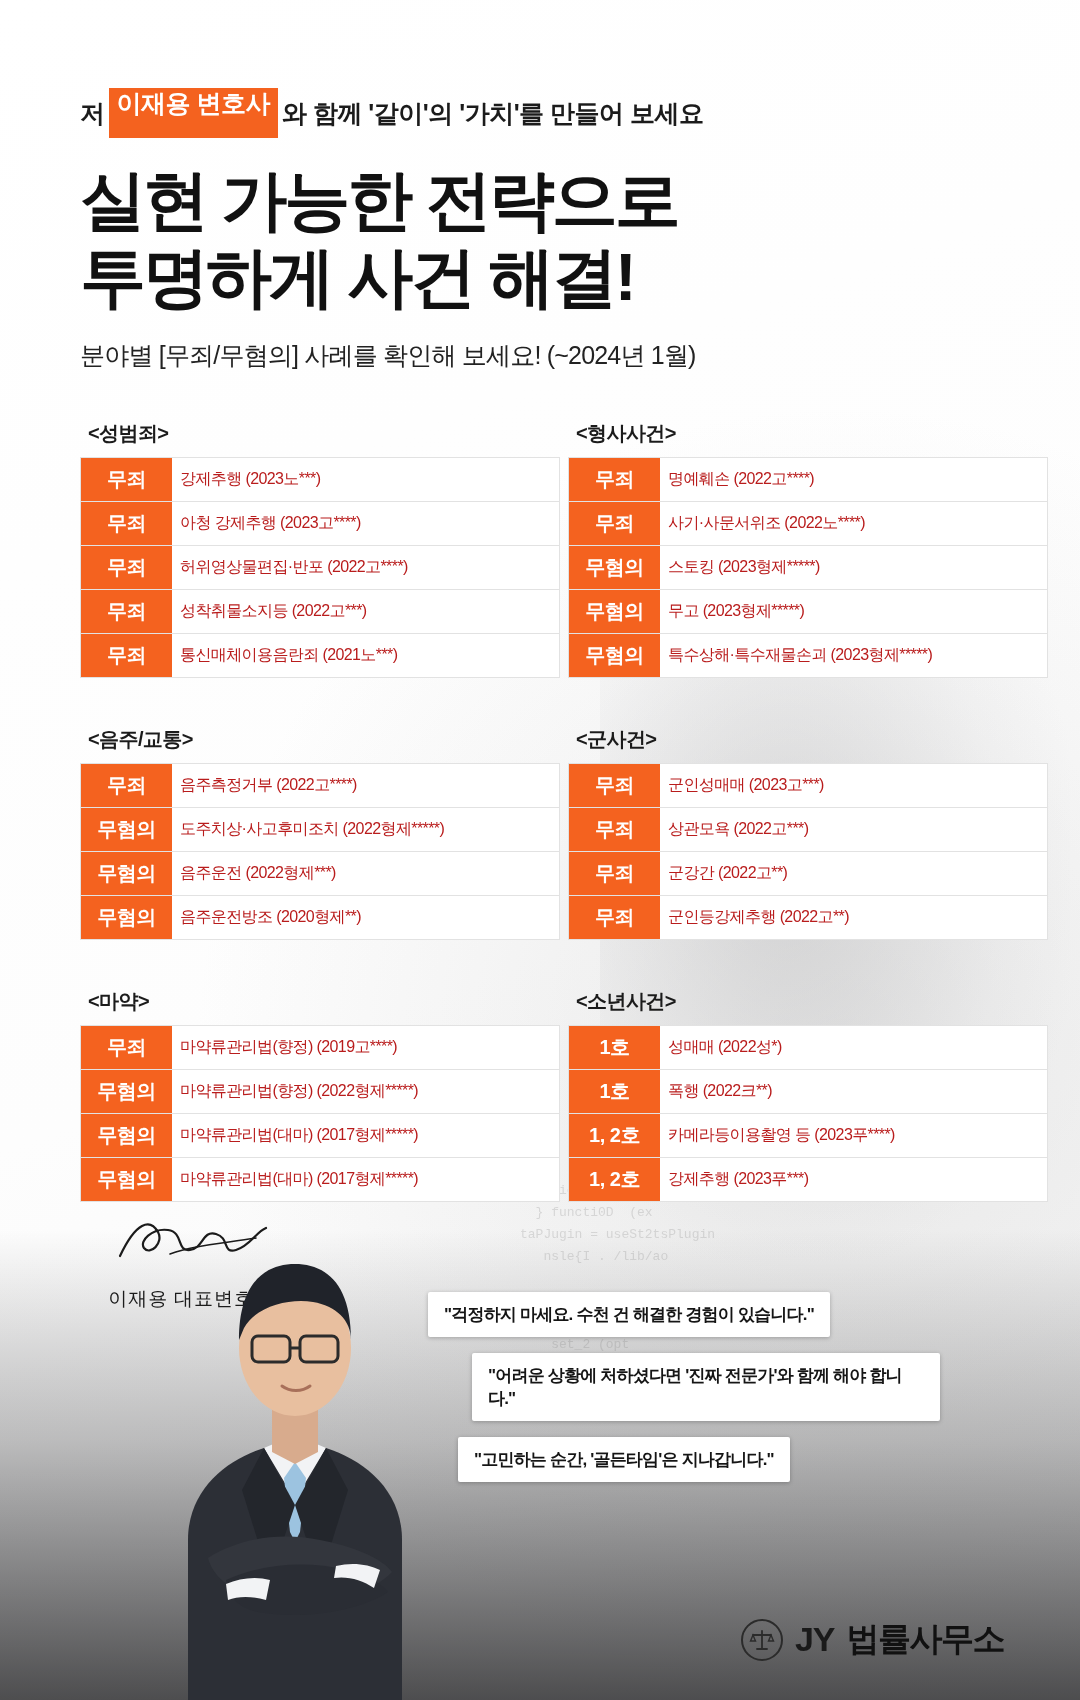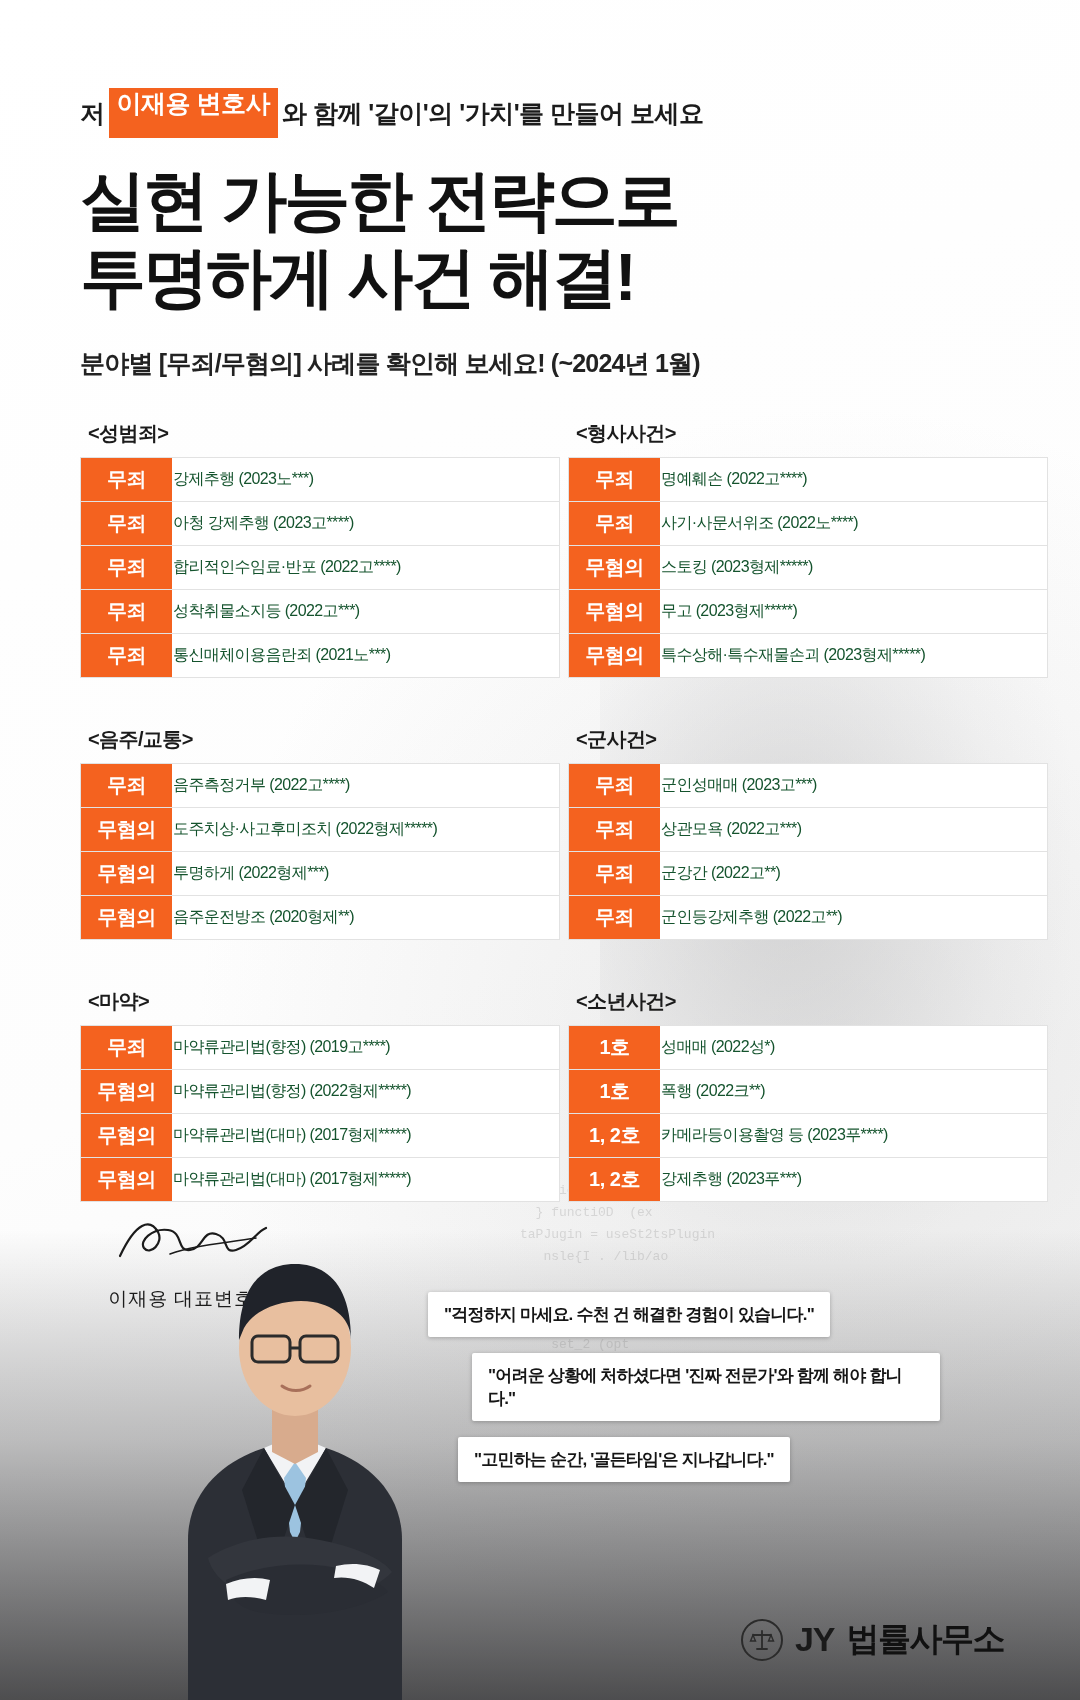--- a/index.html
+++ b/index.html
@@ -71,23 +71,23 @@
   }
   .headline {
     margin-top: 24px;
     font-size: 66px;
     font-weight: 900;
     color: #111111;
     letter-spacing: -3px;
     line-height: 1.17;
   }
   .subline {
-    margin-top: 30px;
+    margin-top: 22px;
     font-size: 25px;
-    font-weight: 700;
+    font-weight: 400;
     color: #222222;
     letter-spacing: -0.8px;
   }
 
   
   .tables {
     position: absolute;
     left: 80px;
     top: 420px;
     width: 920px;
@@ -126,23 +126,23 @@
     display: flex;
     align-items: center;
     justify-content: center;
     letter-spacing: -0.5px;
     border-right: 1px solid #ffffff;
   }
   .desc {
     flex: 1 1 auto;
     display: flex;
     align-items: center;
-    padding-left: 0;
+    padding-left: 7px;
     font-size: 16px;
-    color: #14532d;
+    color: #b91c1c;
     letter-spacing: -0.6px;
     font-weight: 500;
   }
 
   
   .sign {
     position: absolute;
     left: 86px;
     top: 1202px;
     width: 210px;
@@ -267,21 +267,21 @@
         <div class="row">
           <div class="tag">무죄</div>
           <div class="desc">강제추행 (2023노***)</div>
         </div>
         <div class="row">
           <div class="tag">무죄</div>
           <div class="desc">아청 강제추행 (2023고****)</div>
         </div>
         <div class="row">
           <div class="tag">무죄</div>
-          <div class="desc">합리적인수임료·반포 (2022고****)</div>
+          <div class="desc">허위영상물편집·반포 (2022고****)</div>
         </div>
         <div class="row">
           <div class="tag">무죄</div>
           <div class="desc">성착취물소지등 (2022고***)</div>
         </div>
         <div class="row">
           <div class="tag">무죄</div>
           <div class="desc">통신매체이용음란죄 (2021노***)</div>
         </div>
       </div>
@@ -319,21 +319,21 @@
         <div class="row">
           <div class="tag">무죄</div>
           <div class="desc">음주측정거부 (2022고****)</div>
         </div>
         <div class="row">
           <div class="tag">무혐의</div>
           <div class="desc">도주치상·사고후미조치 (2022형제*****)</div>
         </div>
         <div class="row">
           <div class="tag">무혐의</div>
-          <div class="desc">투명하게 (2022형제***)</div>
+          <div class="desc">음주운전 (2022형제***)</div>
         </div>
         <div class="row">
           <div class="tag">무혐의</div>
           <div class="desc">음주운전방조 (2020형제**)</div>
         </div>
       </div>
     </div>
 
     <div class="block">
       <div class="block-title">&lt;군사건&gt;</div>

